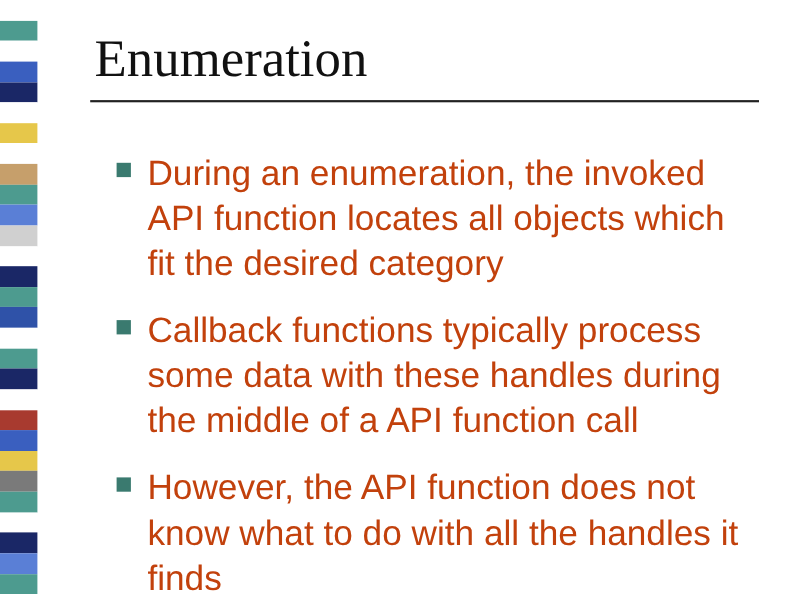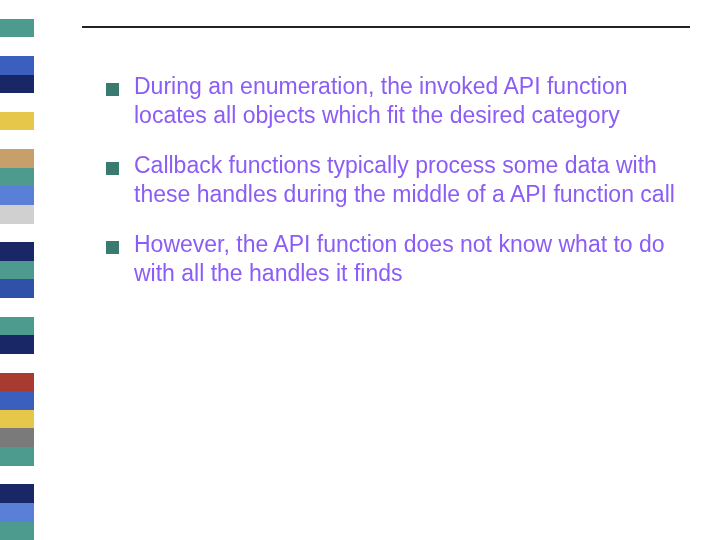--- a/index.html
+++ b/index.html
@@ -52,23 +52,23 @@
     width: 608px;
     margin-left: -4px;
     margin-bottom: 44px;
   }
   .bullets {
     list-style: none;
     padding-left: 20px;
   }
   .bullets li {
     position: relative;
-    font-size: 23px;
+    font-size: 32px;
     line-height: 1.28;
-    color: #8b5cf6;
+    color: #c2410c;
     margin-bottom: 20px;
     padding-left: 28px;
   }
   .bullet-icon {
     position: absolute;
     left: 0;
     top: 11px;
     width: 13px;
     height: 13px;
     background: #3a7a6f;
@@ -103,20 +103,21 @@
   <div class="seg yellow"></div>
   <div class="seg dkgray"></div>
   <div class="seg teal"></div>
   <div class="seg w"></div>
   <div class="seg navy"></div>
   <div class="seg blue2"></div>
   <div class="seg teal"></div>
 </div>
 
 <div class="content">
+  <h1 class="title">Enumeration</h1>
   <div class="underline"></div>
   <ul class="bullets">
     <li>
       <span class="bullet-icon"></span>
       <span>During an enumeration, the invoked API function locates all objects which fit the desired category</span>
     </li>
     <li>
       <span class="bullet-icon"></span>
       <span>Callback functions typically process some data with these handles during the middle of a API function call</span>
     </li>

